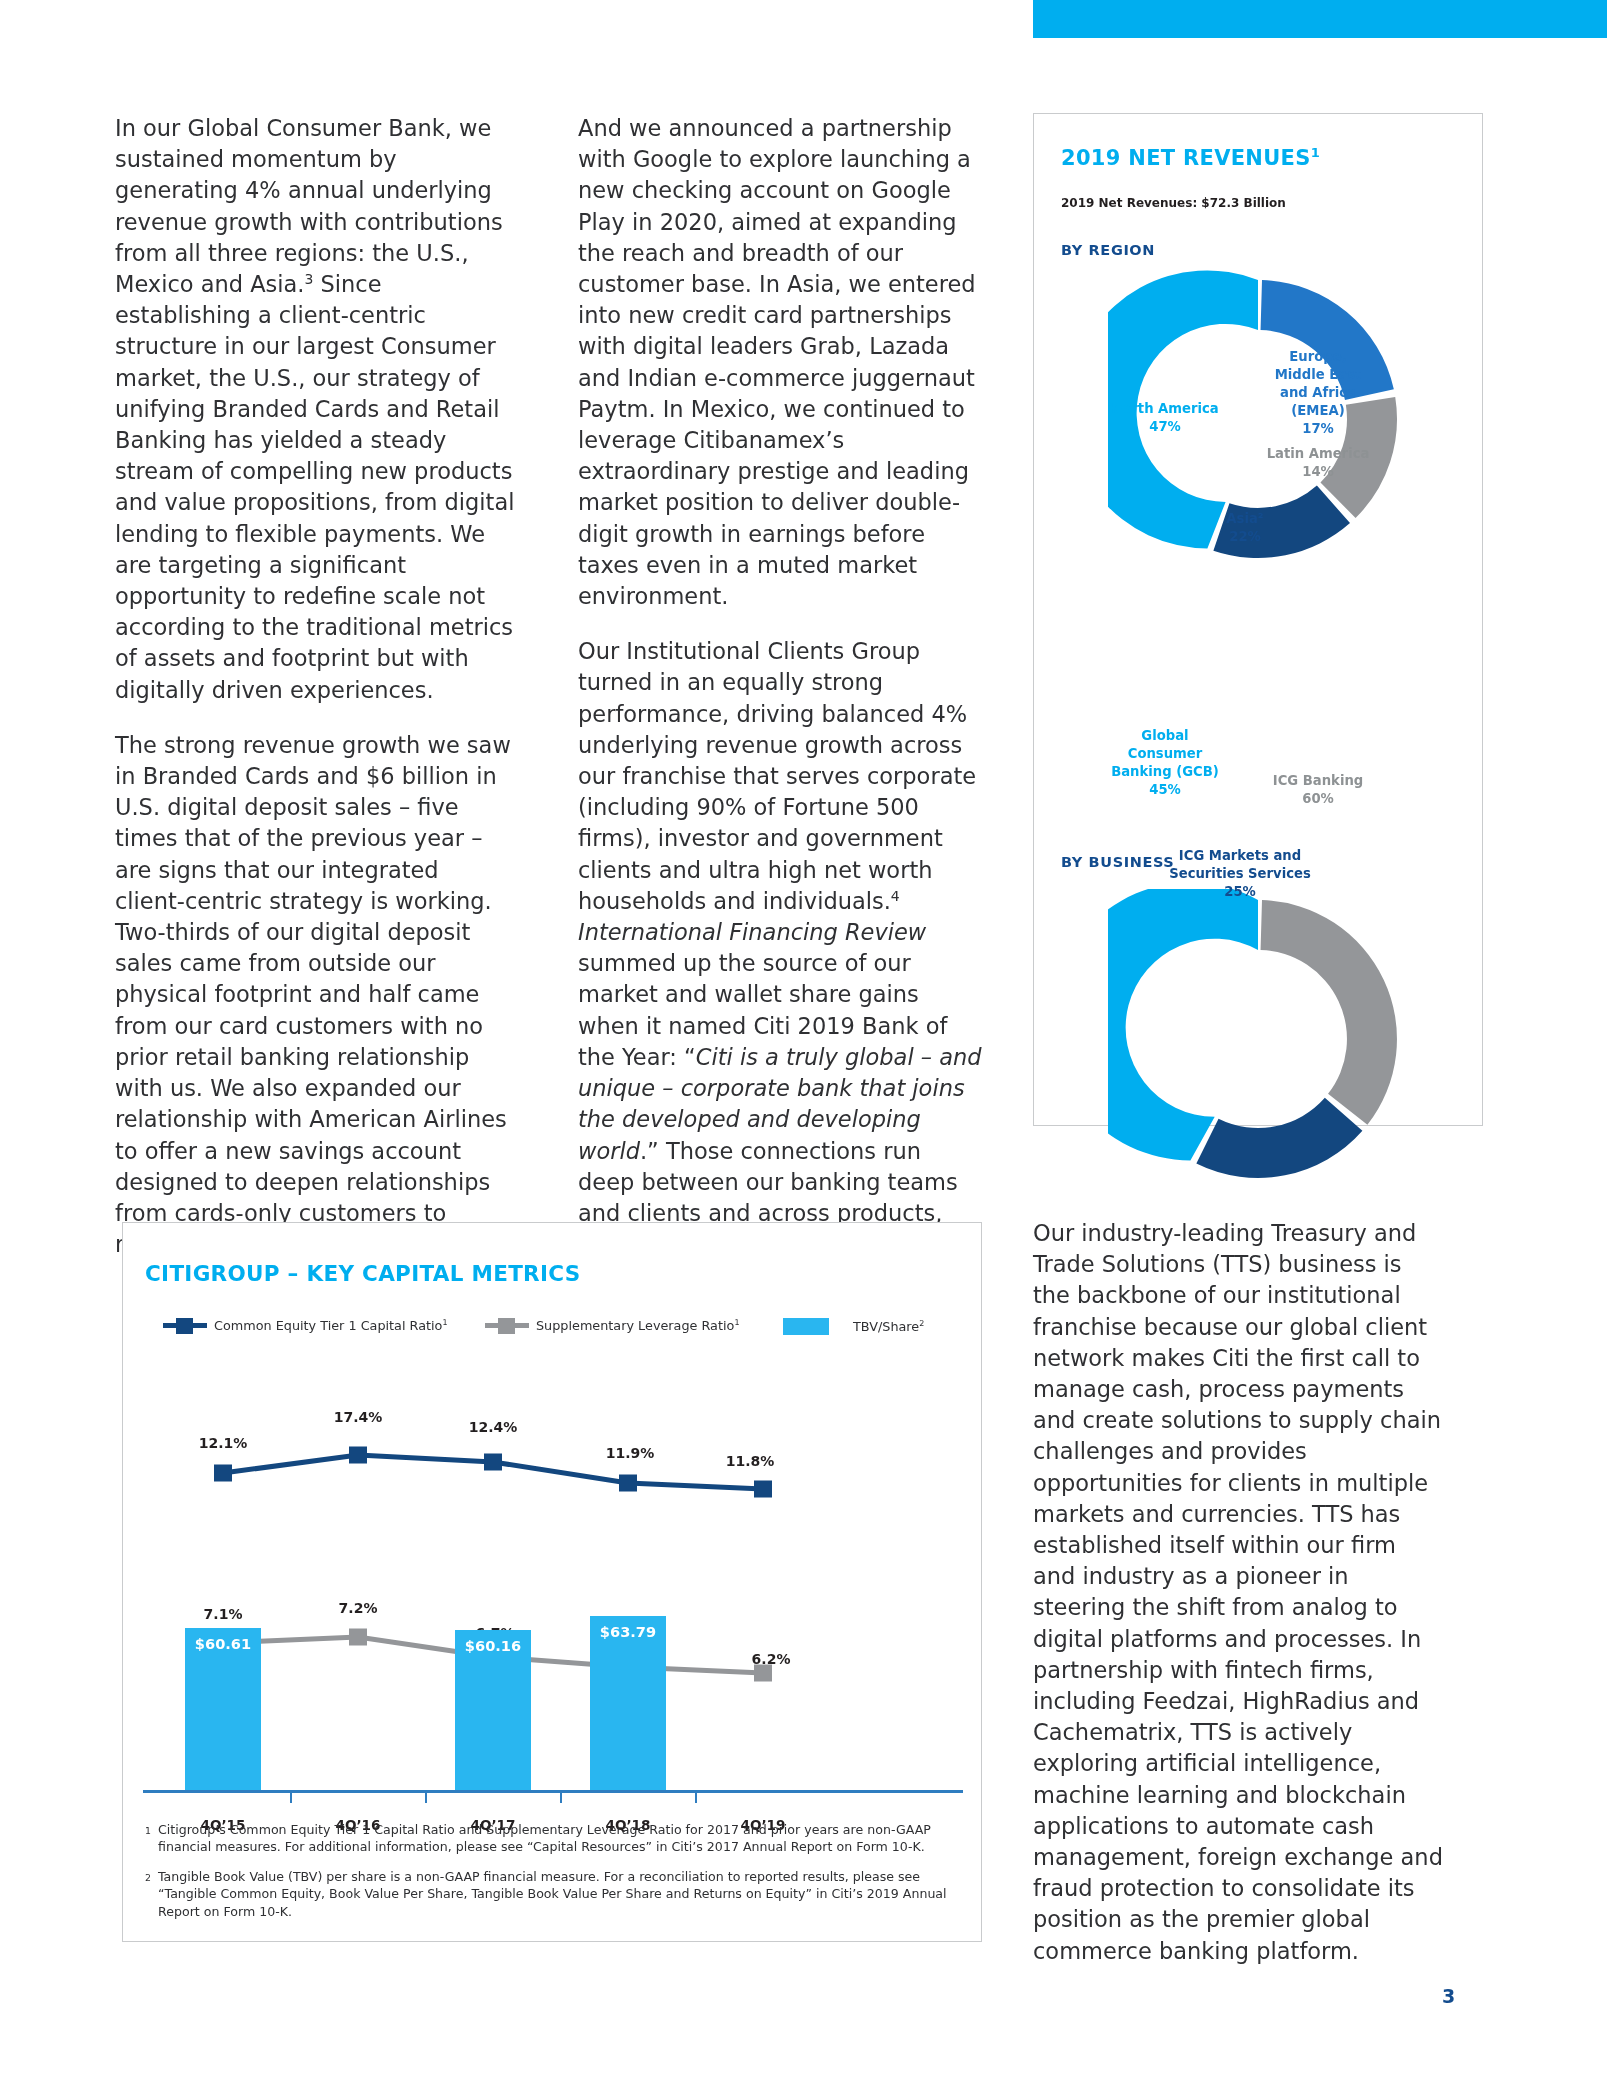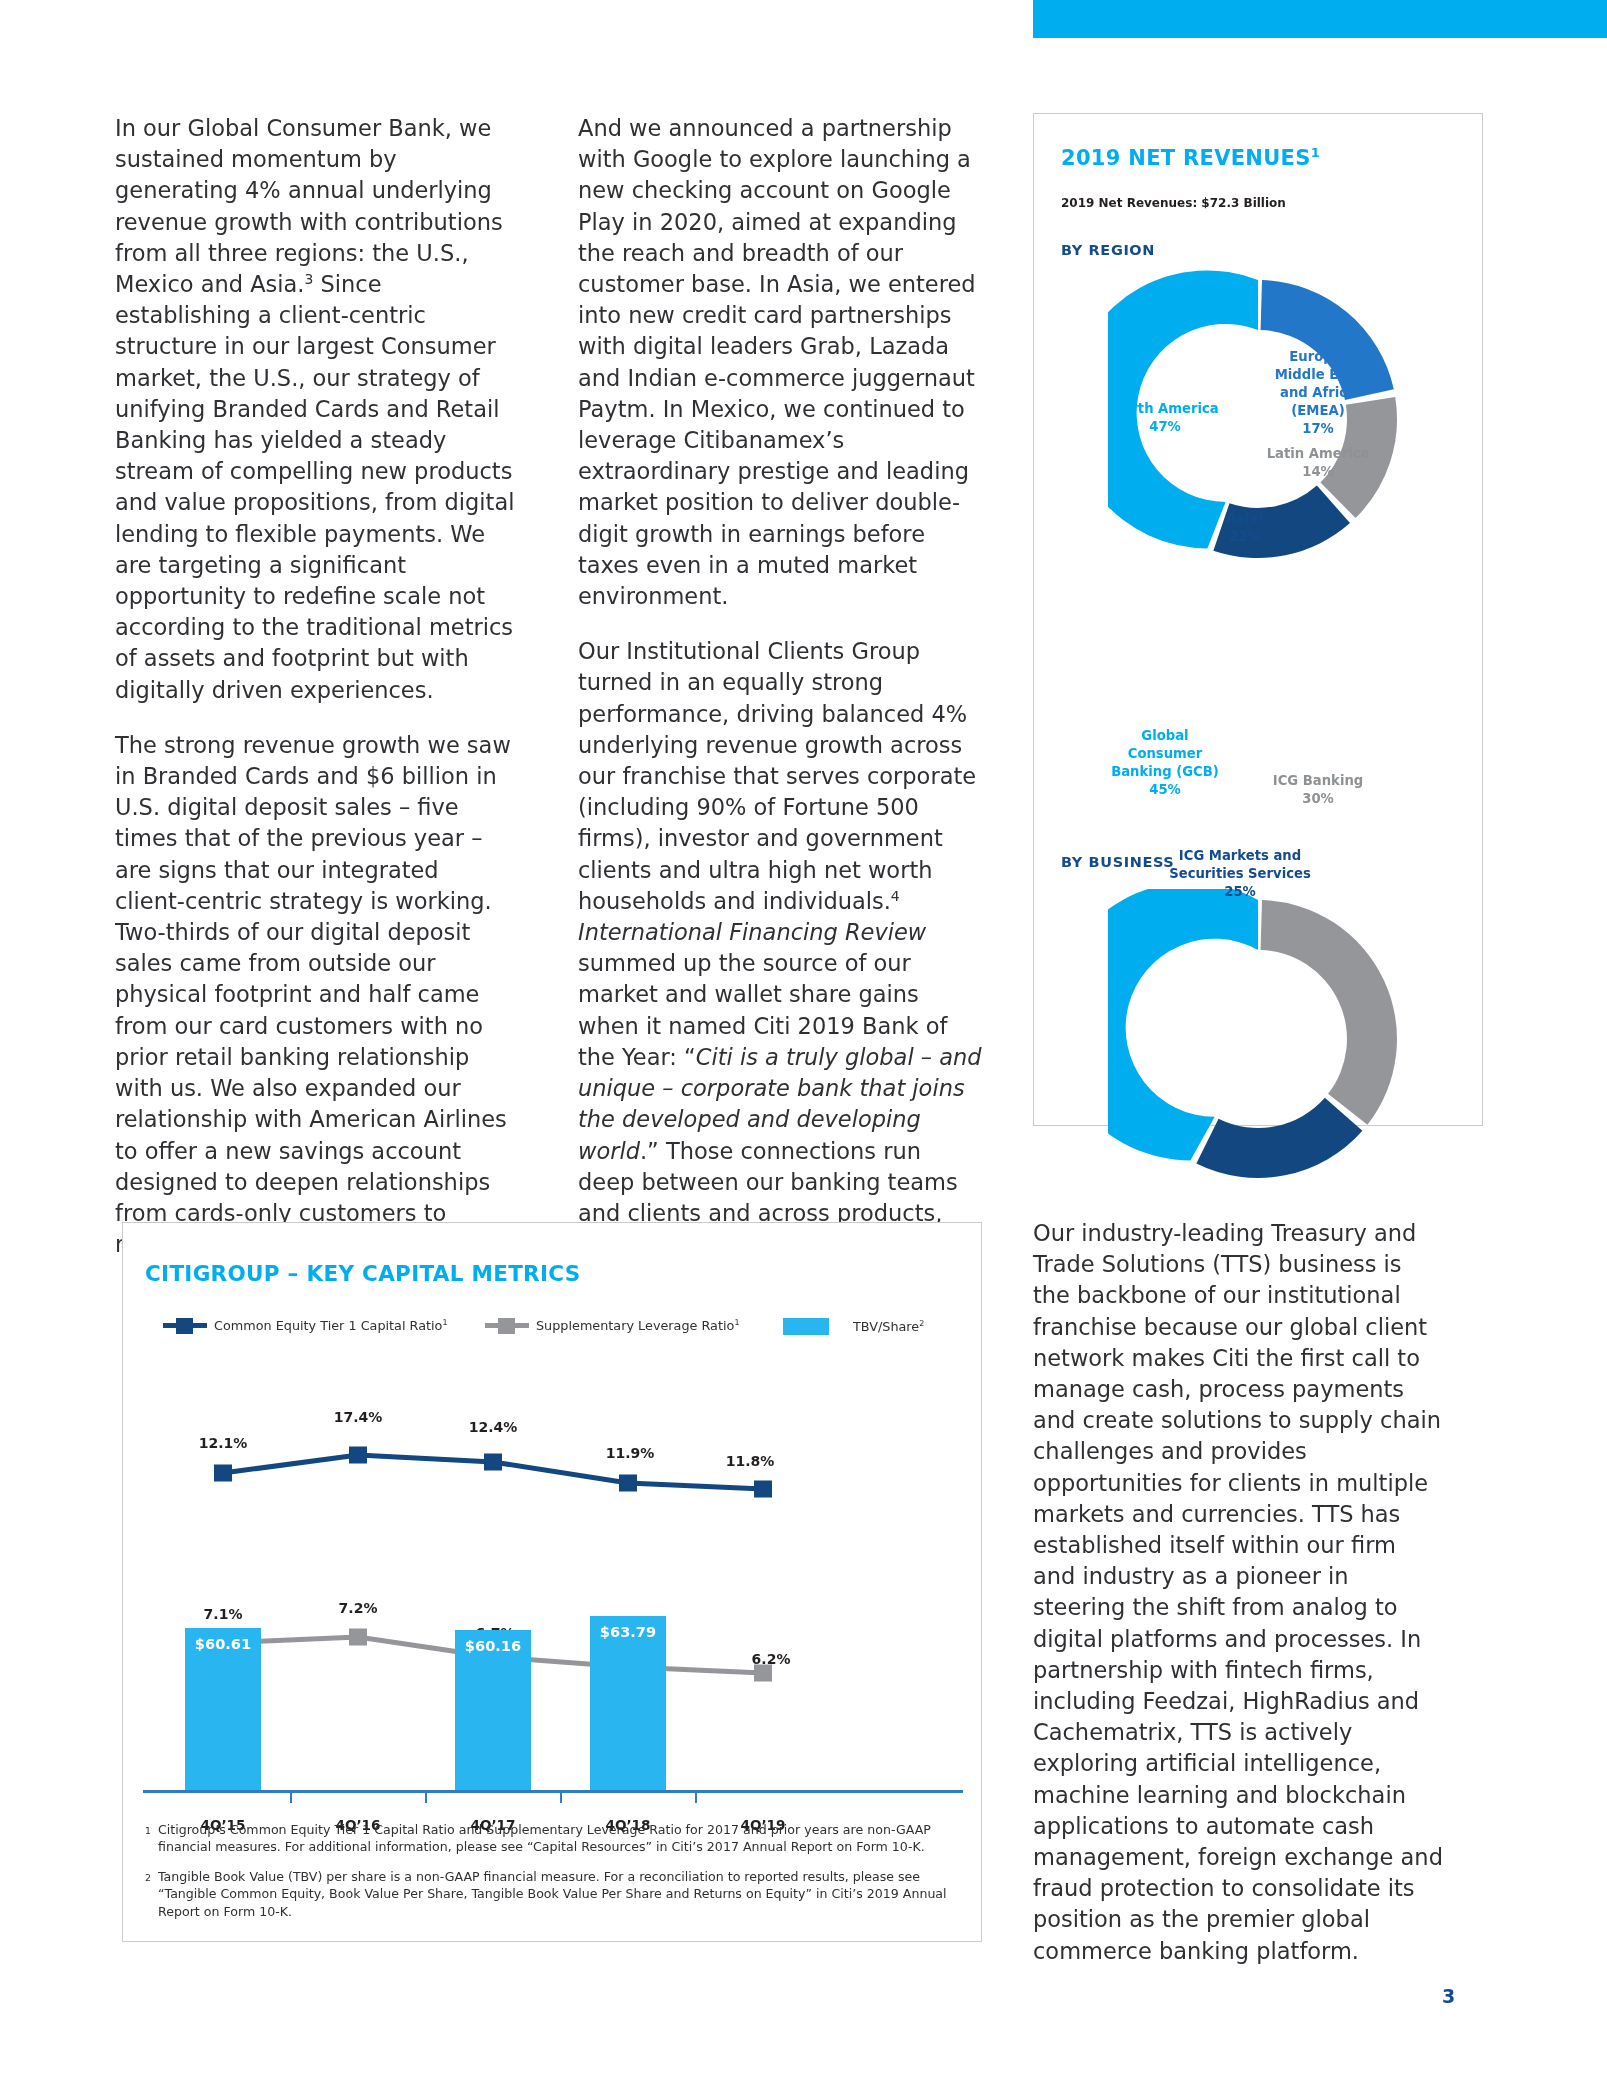--- a/index.html
+++ b/index.html
@@ -156,21 +156,21 @@
 <div class="donut-label" id="rl-latam">Latin America
 14%</div>
 <div class="donut-label" id="rl-asia">Asia²
 22%</div>
 
 <div class="donut-label" id="bl-gcb">Global
 Consumer
 Banking (GCB)
 45%</div>
 <div class="donut-label" id="bl-icgb">ICG Banking
-30%</div>
+60%</div>
 <div class="donut-label" id="bl-icgm">ICG Markets and
 Securities Services
 25%</div>
 
 <div id="cap-panel">
   <div id="cap-title">CITIGROUP – KEY CAPITAL METRICS</div>
 
   <div id="legend">
     <div class="leg" style="left:0px;">
       <span class="leg-line" style="background:#13477f;">

